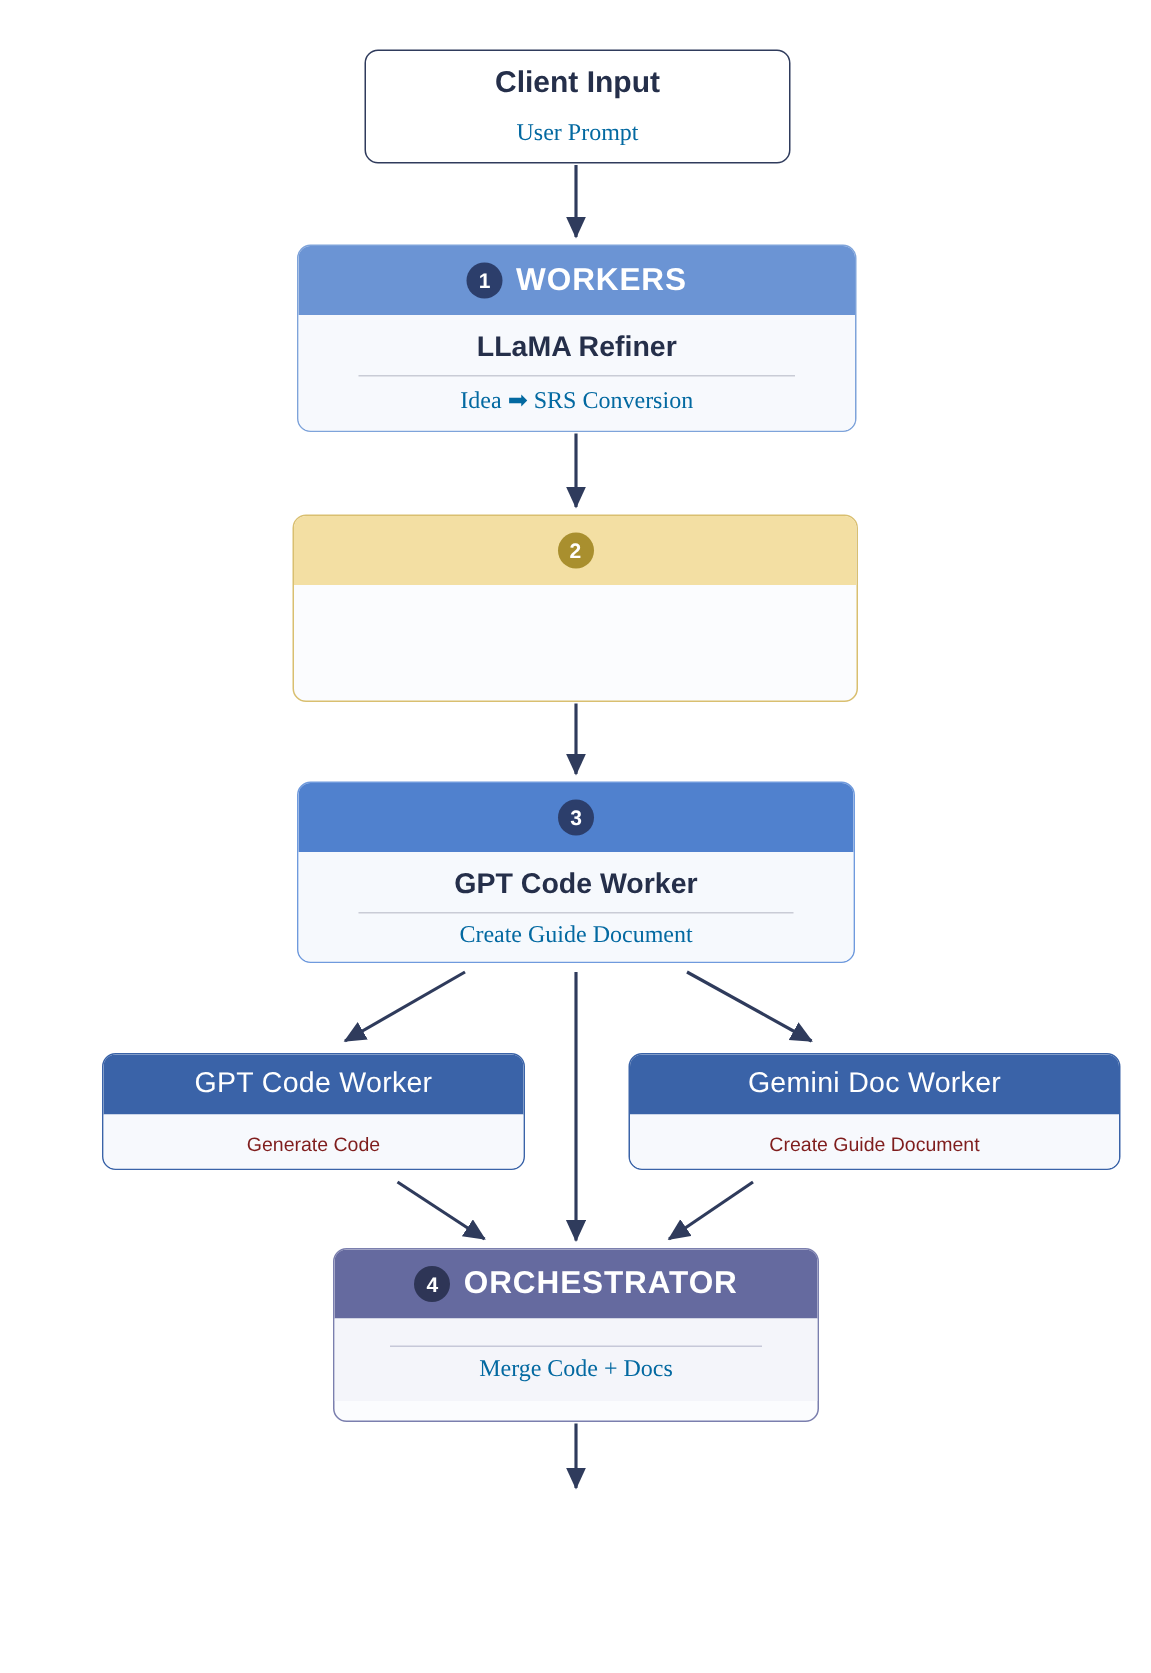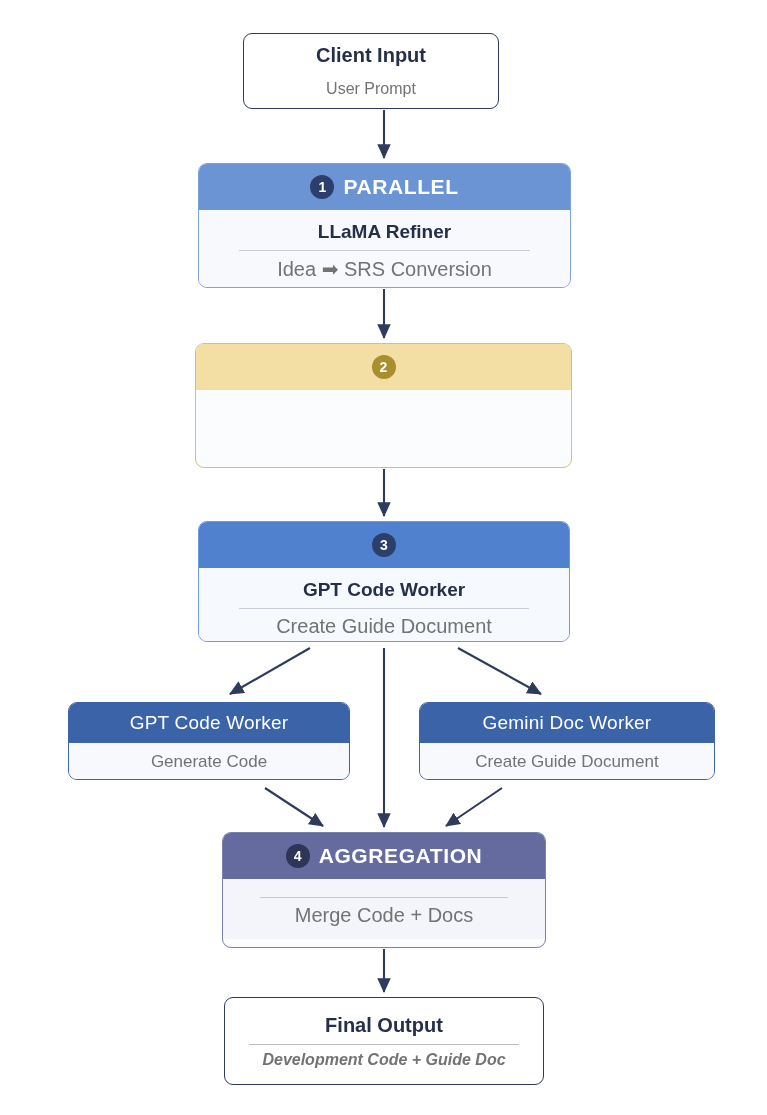--- a/index.html
+++ b/index.html
@@ -61,23 +61,24 @@
     color: #252f4a;
     font-weight: bold;
     text-align: center;
   }
   .node .divider {
     height: 1px;
     background: #c9ccd6;
     margin: 7px 0 6px 0;
   }
   .node .sub {
-    color: #737373;
+    color: #0369a1;
     text-align: center;
     white-space: nowrap;
+    font-family: Liberation Serif, serif;
   }
 
   
   .plain {
     border: 1.7px solid #2f3b5c;
     background: #ffffff;
     display: flex;
     flex-direction: column;
     align-items: center;
     justify-content: center;
@@ -90,21 +91,21 @@
 
   
   .stage .hdr {
     height: 46px;
     font-size: 21px;
     color: #ffffff;
   }
   .stage .body { padding: 11px 20px 12px 20px; }
   .stage .title { font-size: 19px; }
   .stage .divider { width: 88%; }
-  .stage .sub { font-size: 20px; }
+  .stage .sub { font-size: 16px; }
 
   
   #node-refiner { border: 1.4px solid #7ea3da; }
   #node-refiner .hdr { background: #6b94d4; }
   #node-refiner .body { background: #f7f9fd; }
   #node-refiner .badge { background: #2c3e6b; }
 
   
   #node-orchestrator { border: 1.4px solid #d9bf70; }
   #node-orchestrator .hdr { background: #f3dfa3; color: #2c3550; }
@@ -131,31 +132,31 @@
     height: 40px;
     background: #3a63a8;
     color: #ffffff;
     font-size: 19px;
     font-weight: normal;
     letter-spacing: 0.2px;
   }
   .worker .body {
     background: #f7f9fd;
     height: 38px;
-    font-size: 17px;
-    color: #737373;
-  }
-
-  
-  #node-client      { left: 243px; top: 33px;  width: 256px; height: 76px; }
+    font-size: 13px;
+    color: #7f1d1d;
+  }
+
+  
+  #node-client      { left: 243px; top: 33px;  width: 284px; height: 76px; }
   #node-refiner     { left: 198px; top: 163px; width: 373px; height: 125px; }
   #node-orchestrator{ left: 195px; top: 343px; width: 377px; height: 125px; }
   #node-parallel    { left: 198px; top: 521px; width: 372px; height: 121px; }
   #node-worker-left { left: 68px;  top: 702px; width: 282px; height: 78px; }
-  #node-worker-right{ left: 419px; top: 702px; width: 296px; height: 78px; }
+  #node-worker-right{ left: 419px; top: 702px; width: 328px; height: 78px; }
   #node-aggregation { left: 222px; top: 832px; width: 324px; height: 116px; }
   #node-final       { left: 224px; top: 997px; width: 320px; height: 88px; }
 </style>
 </head>
 <body>
 
 <div id="canvas">
 
   <svg class="arrow-layer" viewBox="0 0 767 1115" xmlns="http://www.w3.org/2000/svg">
     <defs>
@@ -178,21 +179,21 @@
 
   <div class="node plain" id="node-client">
     <div class="title">Client Input</div>
     <div class="divider"></div>
     <div class="sub">User Prompt</div>
   </div>
 
   <div class="node stage" id="node-refiner">
     <div class="hdr">
       <span class="badge">1</span>
-      <span>PARALLEL</span>
+      <span>WORKERS</span>
     </div>
     <div class="body">
       <div class="title">LLaMA Refiner</div>
       <div class="divider"></div>
       <div class="sub">Idea ➡ SRS Conversion</div>
     </div>
   </div>
 
   <div class="node stage" id="node-orchestrator">
     <div class="hdr">
@@ -217,27 +218,22 @@
   </div>
 
   <div class="node worker" id="node-worker-right">
     <div class="hdr">Gemini Doc Worker</div>
     <div class="body">Create Guide Document</div>
   </div>
 
   <div class="node stage" id="node-aggregation">
     <div class="hdr">
       <span class="badge">4</span>
-      <span>AGGREGATION</span>
+      <span>ORCHESTRATOR</span>
     </div>
     <div class="body">
       <div class="divider"></div>
       <div class="sub">Merge Code + Docs</div>
     </div>
   </div>
 
-  <div class="node plain" id="node-final">
-    <div class="title">Final Output</div>
-    <div class="divider"></div>
-    <div class="sub italic">Development Code + Guide Doc</div>
-  </div>
 
 </div>
 
 </body></html>

